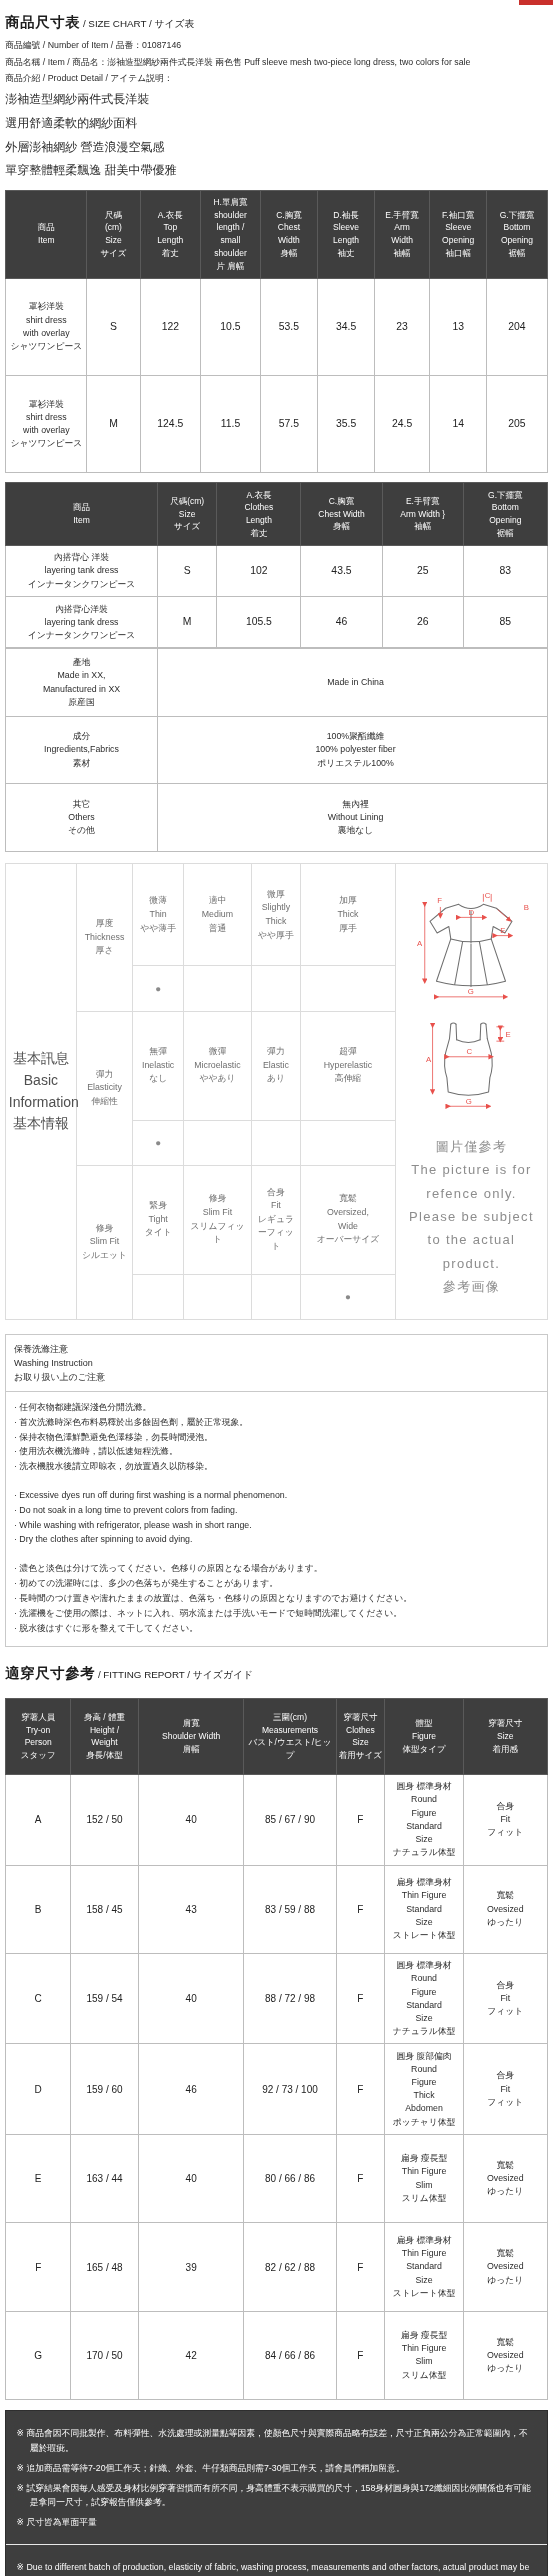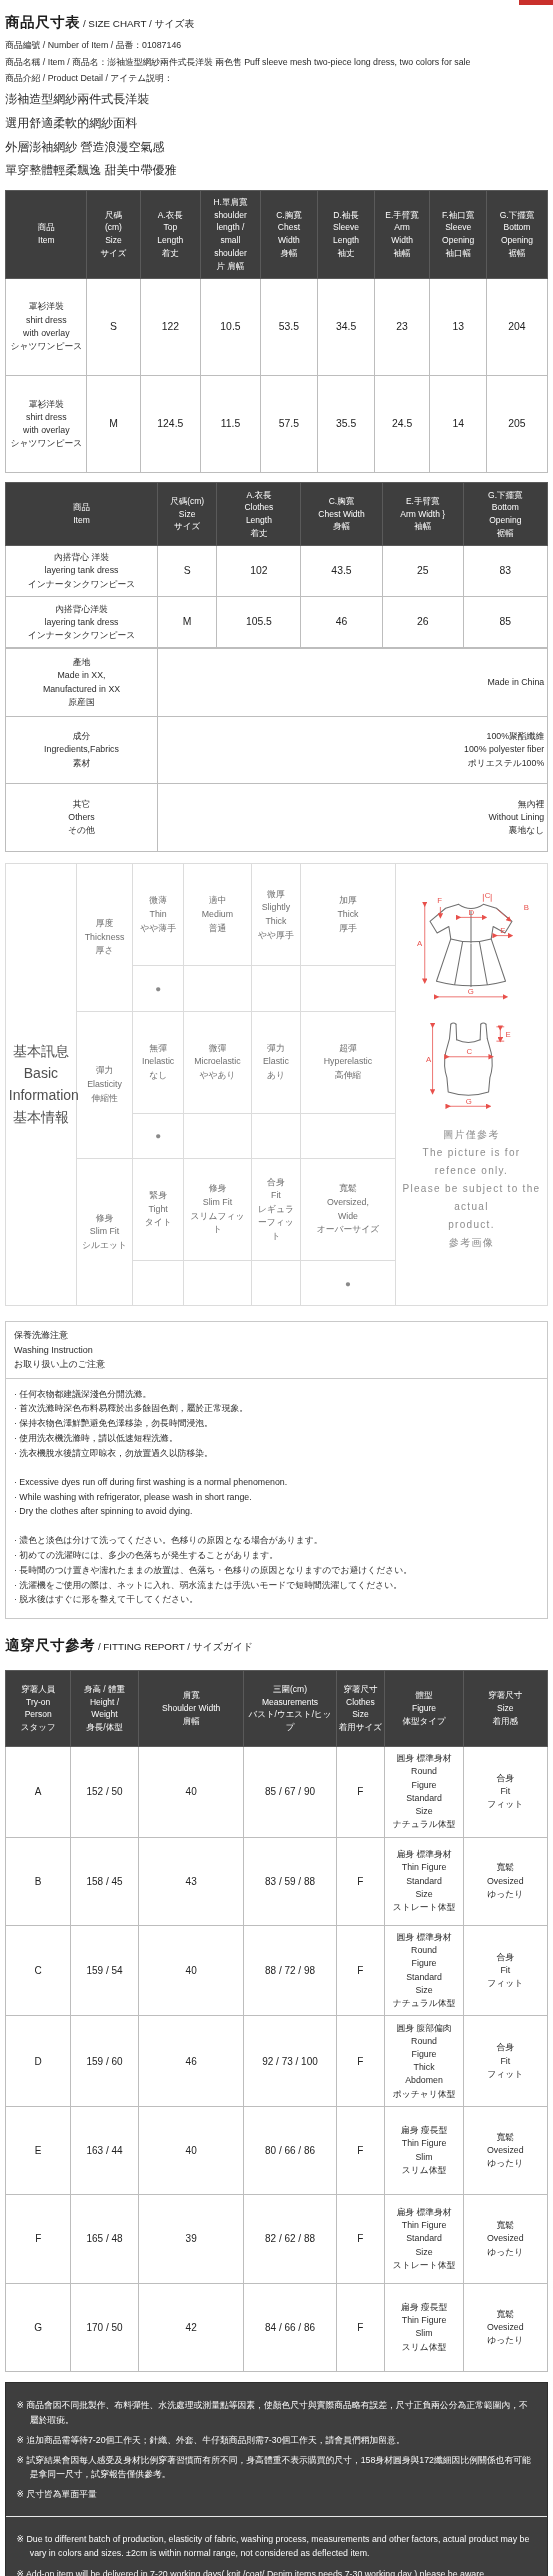--- a/index.html
+++ b/index.html
@@ -13,29 +13,29 @@
 
   table.t{width:100%;border-collapse:collapse;table-layout:fixed;margin:9px 0 0 0}
   table.t th{background:#3e3e3e;color:#fff;font-weight:normal;font-size:8.5px;line-height:1.5;border:0.7px solid #5a5a5a;text-align:center;vertical-align:middle;white-space:pre-line;padding:5.2px 1.3px}
   table.t td{border:0.7px solid #bdbdbd;text-align:center;vertical-align:middle;white-space:pre-line;padding:5.2px 2.6px;font-size:8.8px;line-height:1.5;color:#2b2b2b}
   table.t td.v{font-size:10.4px;color:#222}
   #table1 th{height:62px}
   #table1 td{height:86px}
   #table2 th{height:51px}
   #table2 td{height:40px}
   #info-table td{height:56px}
-  #info-table td.val{text-align:right;padding-left:9px}
+  #info-table td.val{text-align:center;padding-left:9px}
 
   table.b{width:100%;border-collapse:collapse;table-layout:fixed;margin:11.7px 0 0 0}
   table.b td{border:0.7px solid #dcdcdc;color:#6e6e6e;font-size:8.8px;line-height:1.55;text-align:center;vertical-align:middle;white-space:pre-line;padding:2.6px}
   table.b td.grp{color:#4f4f4f;font-weight:normal;font-size:14px}
   table.b td.lbl-row{height:96px}
   table.b td.dot-row{height:39px;font-size:9.8px;color:#8a8a8a}
   table.b td.diagram{vertical-align:top;padding:11.7px 3.9px 6.5px 3.9px}
-  .caption{color:#8d8d8d;font-size:10px;line-height:1.8;letter-spacing:1.3px;white-space:pre-line;text-align:center;margin-top:3px}
+  .caption{color:#8d8d8d;font-size:13px;line-height:1.8;letter-spacing:1.3px;white-space:pre-line;text-align:center;margin-top:12px}
 
   .wash-box{border:0.7px solid #c9c9c9;margin-top:14.3px}
   .wash-title{font-size:9px;line-height:1.6;padding:6.5px 7.8px;border-bottom:0.7px solid #c9c9c9;white-space:pre-line;color:#2b2b2b}
   .wash-body{padding:7.8px 7.8px 10.4px 7.8px}
   .wash-body p{margin:0;font-size:8.8px;line-height:1.68;color:#2b2b2b}
   .wash-gap{height:14.3px}
 
   .fit-heading{margin:17px 0 15px 0}
   #fit-table th{height:65px;font-size:8.5px}
   #fit-table td{height:77px}
@@ -383,20 +383,21 @@
 Washing Instruction
 お取り扱い上のご注意</div>
     <div class="wash-body">
       <p>· 任何衣物都建議深淺色分開洗滌。</p>
       <p>· 首次洗滌時深色布料易釋於出多餘固色劑，屬於正常現象。</p>
       <p>· 保持衣物色澤鮮艷避免色澤移染，勿長時間浸泡。</p>
       <p>· 使用洗衣機洗滌時，請以低速短程洗滌。</p>
       <p>· 洗衣機脫水後請立即晾衣，勿放置過久以防移染。</p>
       <div class="wash-gap"></div>
       <p>· Excessive dyes run off during first washing is a normal phenomenon.</p>
+      <p>· Do not soak in a long time to prevent colors from fading.</p>
       <p>· While washing with refrigerator, please wash in short range.</p>
       <p>· Dry the clothes after spinning to avoid dying.</p>
       <div class="wash-gap"></div>
       <p>· 濃色と淡色は分けて洗ってください。色移りの原因となる場合があります。</p>
       <p>· 初めての洗濯時には、多少の色落ちが発生することがあります。</p>
       <p>· 長時間のつけ置きや濡れたままの放置は、色落ち・色移りの原因となりますのでお避けください。</p>
       <p>· 洗濯機をご使用の際は、ネットに入れ、弱水流または手洗いモードで短時間洗濯してください。</p>
       <p>· 脱水後はすぐに形を整えて干してください。</p>
     </div>
   </div>

